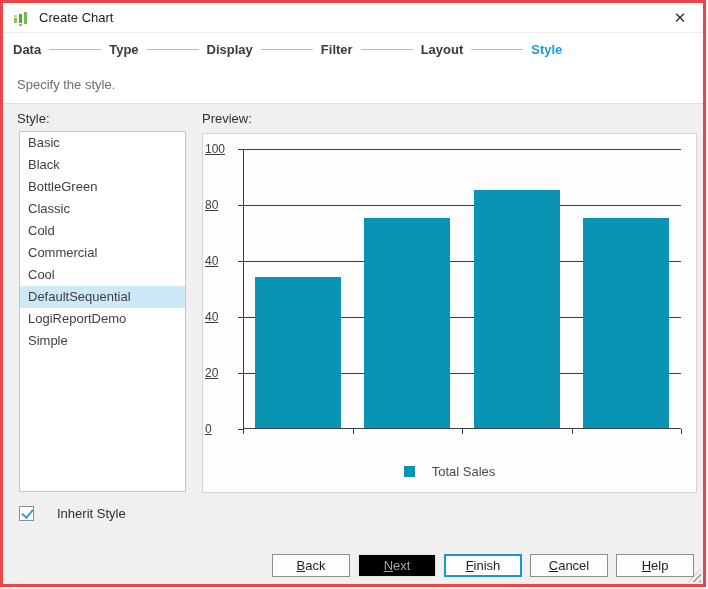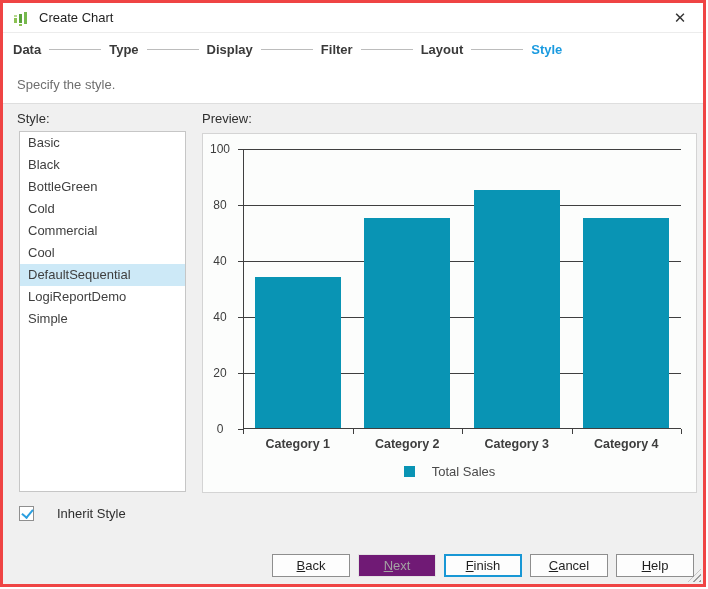--- a/index.html
+++ b/index.html
@@ -31,39 +31,39 @@
   .style-item { height:22px; line-height:22px; padding-left:8px; color:#3f3f3f; font-size:13px; cursor:pointer; white-space:nowrap; }
   .style-item.selected { background:#cde9f7; }
 
   
   .preview-panel { position:absolute; left:199px; top:130px; width:495px; height:360px; background:#fcfdfc; border:1px solid #d4d4d4; }
   .plot { position:absolute; left:40px; top:15px; width:438px; height:280px; }
   .gridline { position:absolute; left:0; width:100%; height:1px; background:#3f3f3f; z-index:0; }
   .y-axis { position:absolute; left:0; top:0; width:1px; height:100%; background:#3f3f3f; z-index:2; }
   .x-axis { position:absolute; left:0; bottom:0; width:100%; height:1px; background:#3f3f3f; z-index:2; }
   .bar { position:absolute; bottom:1px; z-index:1; }
-  .y-tick-label { position:absolute; width:30px; text-align:center; font-size:12px; color:#3d3d3d; }
+  .y-tick-label { position:absolute; width:30px; text-align:left; font-size:12px; color:#3d3d3d;text-decoration:underline; }
   .y-tick-mark { position:absolute; width:5px; height:1px; background:#3f3f3f; }
   .x-tick-mark { position:absolute; width:1px; height:5px; background:#3f3f3f; }
   .cat-row { position:absolute; left:40px; top:303px; width:438px; display:flex; }
   .cat-label { flex:1; text-align:center; font-size:12.5px; font-weight:bold; color:#3d3d3d; }
   .legend { position:absolute; left:0; top:330px; width:100%; display:flex; align-items:center; justify-content:center; gap:17px; }
   .legend-swatch { width:11px; height:11px; }
   .legend-text { font-size:13px; color:#4a4a4a; }
 
   
   .checkbox-row { position:absolute; left:16px; top:503px; display:flex; align-items:center; gap:23px; cursor:pointer; }
   .checkbox { position:relative; width:15px; height:15px; background:#fff; border:1px solid #8f8f8f; }
   .checkbox.checked::after { content:""; position:absolute; left:4px; top:0px; width:5px; height:9px; border:solid #2b9fe0; border-width:0 2px 2px 0; transform:rotate(40deg); }
   .checkbox-label { font-size:13px; color:#2e2e2e; }
 
   
   .btn { position:absolute; top:551px; width:78px; height:23px; background:#fdfdfd; border:1px solid #8e8e8e; font-family:"Liberation Sans",sans-serif; font-size:13px; color:#1f1f1f; text-align:center; line-height:20px; cursor:pointer; }
   .btn.default { border:2px solid #1897d5; line-height:18px; }
-  .btn.disabled { background:#701a75; border:1px solid #e3e3e3; color:#a3a3a3; cursor:default; }
+  .btn.disabled { background:#000000; border:1px solid #e3e3e3; color:#a3a3a3; cursor:default; }
   .btn u { text-decoration:underline; }
 
   .resize-grip { position:absolute; right:2px; bottom:2px; width:13px; height:13px; background:repeating-linear-gradient(135deg, #9c9c9c 0 1px, transparent 1px 4.2px); clip-path:polygon(100% 0, 100% 100%, 0 100%); }
 </style>
 </head>
 <body>
 
 <div class="dialog">
 
   <div class="titlebar">
@@ -94,20 +94,21 @@
 
   <div class="subtitle-row">
     <span class="subtitle-text">Specify the style.</span>
   </div>
 
   <div class="panel-label" style="left:14px; top:108px;">Style:</div>
   <div class="style-list" id="style-list">
       <div class="style-item">Basic</div>
       <div class="style-item">Black</div>
       <div class="style-item">BottleGreen</div>
+      <div class="style-item">Classic</div>
       <div class="style-item">Cold</div>
       <div class="style-item">Commercial</div>
       <div class="style-item">Cool</div>
       <div class="style-item selected">DefaultSequential</div>
       <div class="style-item">LogiReportDemo</div>
       <div class="style-item">Simple</div>
     </div>
 
   <div class="panel-label" style="left:199px; top:108px;">Preview:</div>
   <div class="preview-panel" id="preview-panel">
@@ -116,26 +117,20 @@
       <div class="x-axis"></div>
     <div class="gridline" style="top: 224px;"></div>
         <div class="gridline" style="top: 168px;"></div>
         <div class="gridline" style="top: 112px;"></div>
         <div class="gridline" style="top: 56px;"></div>
         <div class="gridline" style="top: 0px;"></div>
         <div class="bar" style="left: 11.75px; width: 86px; height: 151.2px; background: rgb(9, 148, 180);"></div>
         <div class="bar" style="left: 121.25px; width: 86px; height: 210px; background: rgb(9, 148, 180);"></div>
         <div class="bar" style="left: 230.75px; width: 86px; height: 238px; background: rgb(9, 148, 180);"></div>
         <div class="bar" style="left: 340.25px; width: 86px; height: 210px; background: rgb(9, 148, 180);"></div>
-      </div>
-    <div class="cat-row" id="cat-row">
-        <div class="cat-label">Category 1</div>
-        <div class="cat-label">Category 2</div>
-        <div class="cat-label">Category 3</div>
-        <div class="cat-label">Category 4</div>
       </div>
     <div class="legend">
       <span class="legend-swatch" id="legend-swatch" style="background: rgb(9, 148, 180);"></span>
       <span class="legend-text">Total Sales</span>
     </div>
   <div class="y-tick-label" style="left: 2px; top: 288px;">0</div>
       <div class="y-tick-mark" style="left: 35px; top: 295px;"></div>
       <div class="y-tick-label" style="left: 2px; top: 232px;">20</div>
       <div class="y-tick-mark" style="left: 35px; top: 239px;"></div>
       <div class="y-tick-label" style="left: 2px; top: 176px;">40</div>

